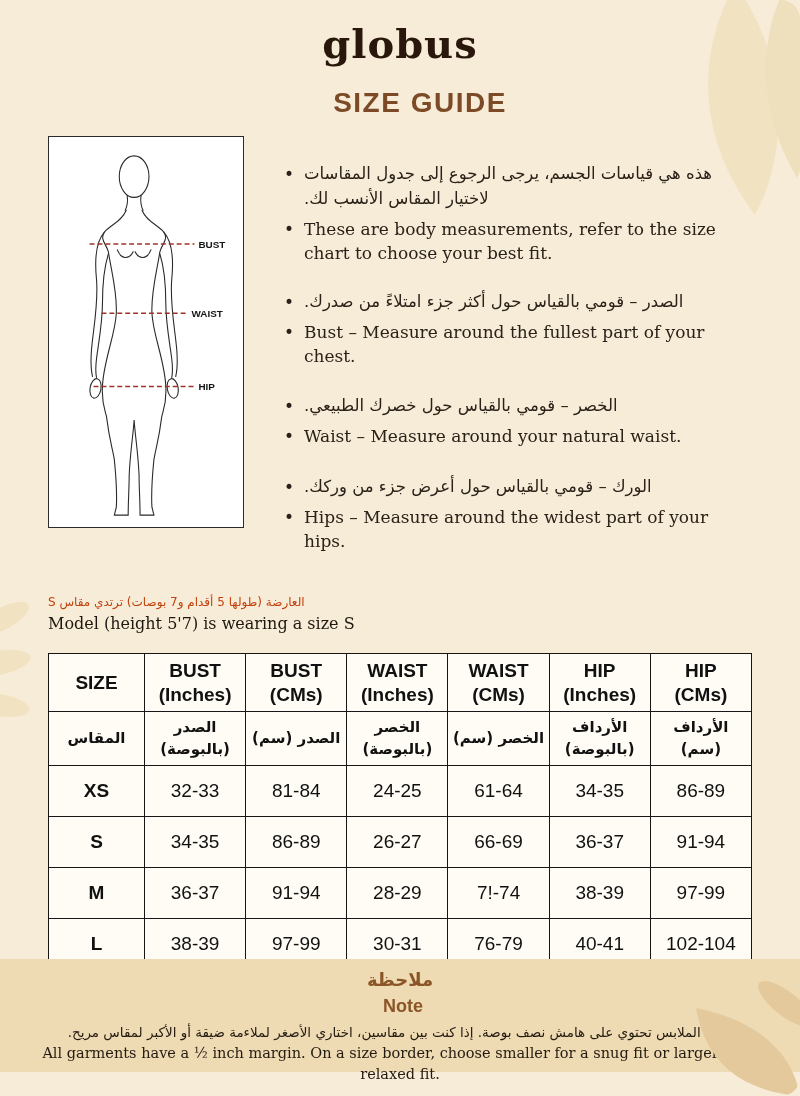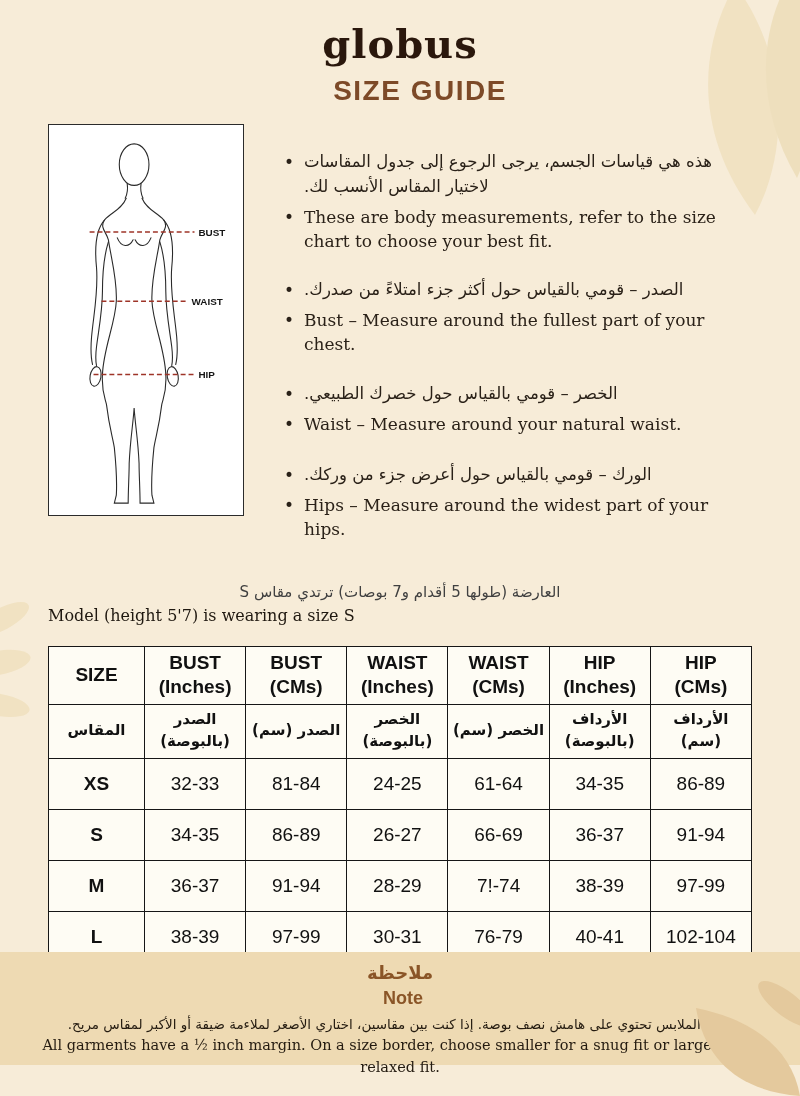--- a/index.html
+++ b/index.html
@@ -2,37 +2,37 @@
 <html><head>
 <meta charset="utf-8">
 <style>
   * { margin:0; padding:0; box-sizing:border-box; }
   html,body { width:800px; height:1096px; }
   body {
     background:#f7ecd8;
     font-family:"DejaVu Sans", sans-serif;
     color:#241b10;
   }
-  .page { position:relative; width:800px; height:1096px; overflow:hidden; background:#f7ecd8; }
+  .page { position:relative; width:800px; height:1096px; overflow:hidden; background:#f7ecd8;border-radius:19px; }
   .deco { position:absolute; z-index:0; }
   .deco-top-right { top:0; right:0; }
   .deco-left { left:0; top:585px; }
   .deco-bottom-right { right:0; bottom:0; z-index:2; }
   .content { position:relative; z-index:1; }
 
   header { text-align:center; padding-top:22px; }
   .logo {
     font-family:"DejaVu Serif", serif;
     font-weight:700; font-size:40px; line-height:44px;
     color:#2a170c; letter-spacing:1px;
   }
   .title {
     font-family:"Liberation Sans", sans-serif;
     font-weight:700; font-size:28px; line-height:34px;
-    color:#7d4a28; letter-spacing:1.5px; margin-top:8px;padding-left:40px;
+    color:#7d4a28; letter-spacing:1.5px; margin-top:20px;padding-left:40px;
   }
 
   .main { display:flex; gap:40px; margin:16px 46px 0 48px; }
   .figure-box {
     width:196px; height:392px; flex:none;
     background:#ffffff; border:1px solid #2b2b2b;
     padding:1px;
   }
   .bullets { flex:1; padding-top:26px; }
   .group { margin-bottom:25px; }
@@ -42,21 +42,21 @@
     flex:1; direction:rtl; text-align:left;
     font-size:16.5px; line-height:1.5; color:#2a2118;
   }
   .en {
     flex:1;
     font-family:"DejaVu Serif", serif;
     font-size:17px; line-height:1.42; color:#2a2118;
   }
 
   .model-note { margin:16px 48px 0; }
-  .model-ar { direction:rtl; text-align:center; font-size:15px; line-height:1.4; color:#404040; }
+  .model-ar { direction:rtl; text-align:left; font-size:12px; line-height:1.4; color:#c2410c; }
   .model-en { font-family:"DejaVu Serif", serif; font-size:16px; line-height:1.4; color:#1f1810; margin-top:2px; }
 
   table {
     border-collapse:collapse; table-layout:fixed;
     width:704px; margin:18px 48px 0;
     background:#fefcf4; border:1px solid #d946ef;
   }
   col.c-size { width:96px; }
   th, td { border:1.5px solid #161616; text-align:center; vertical-align:middle; }
   .th-en {

